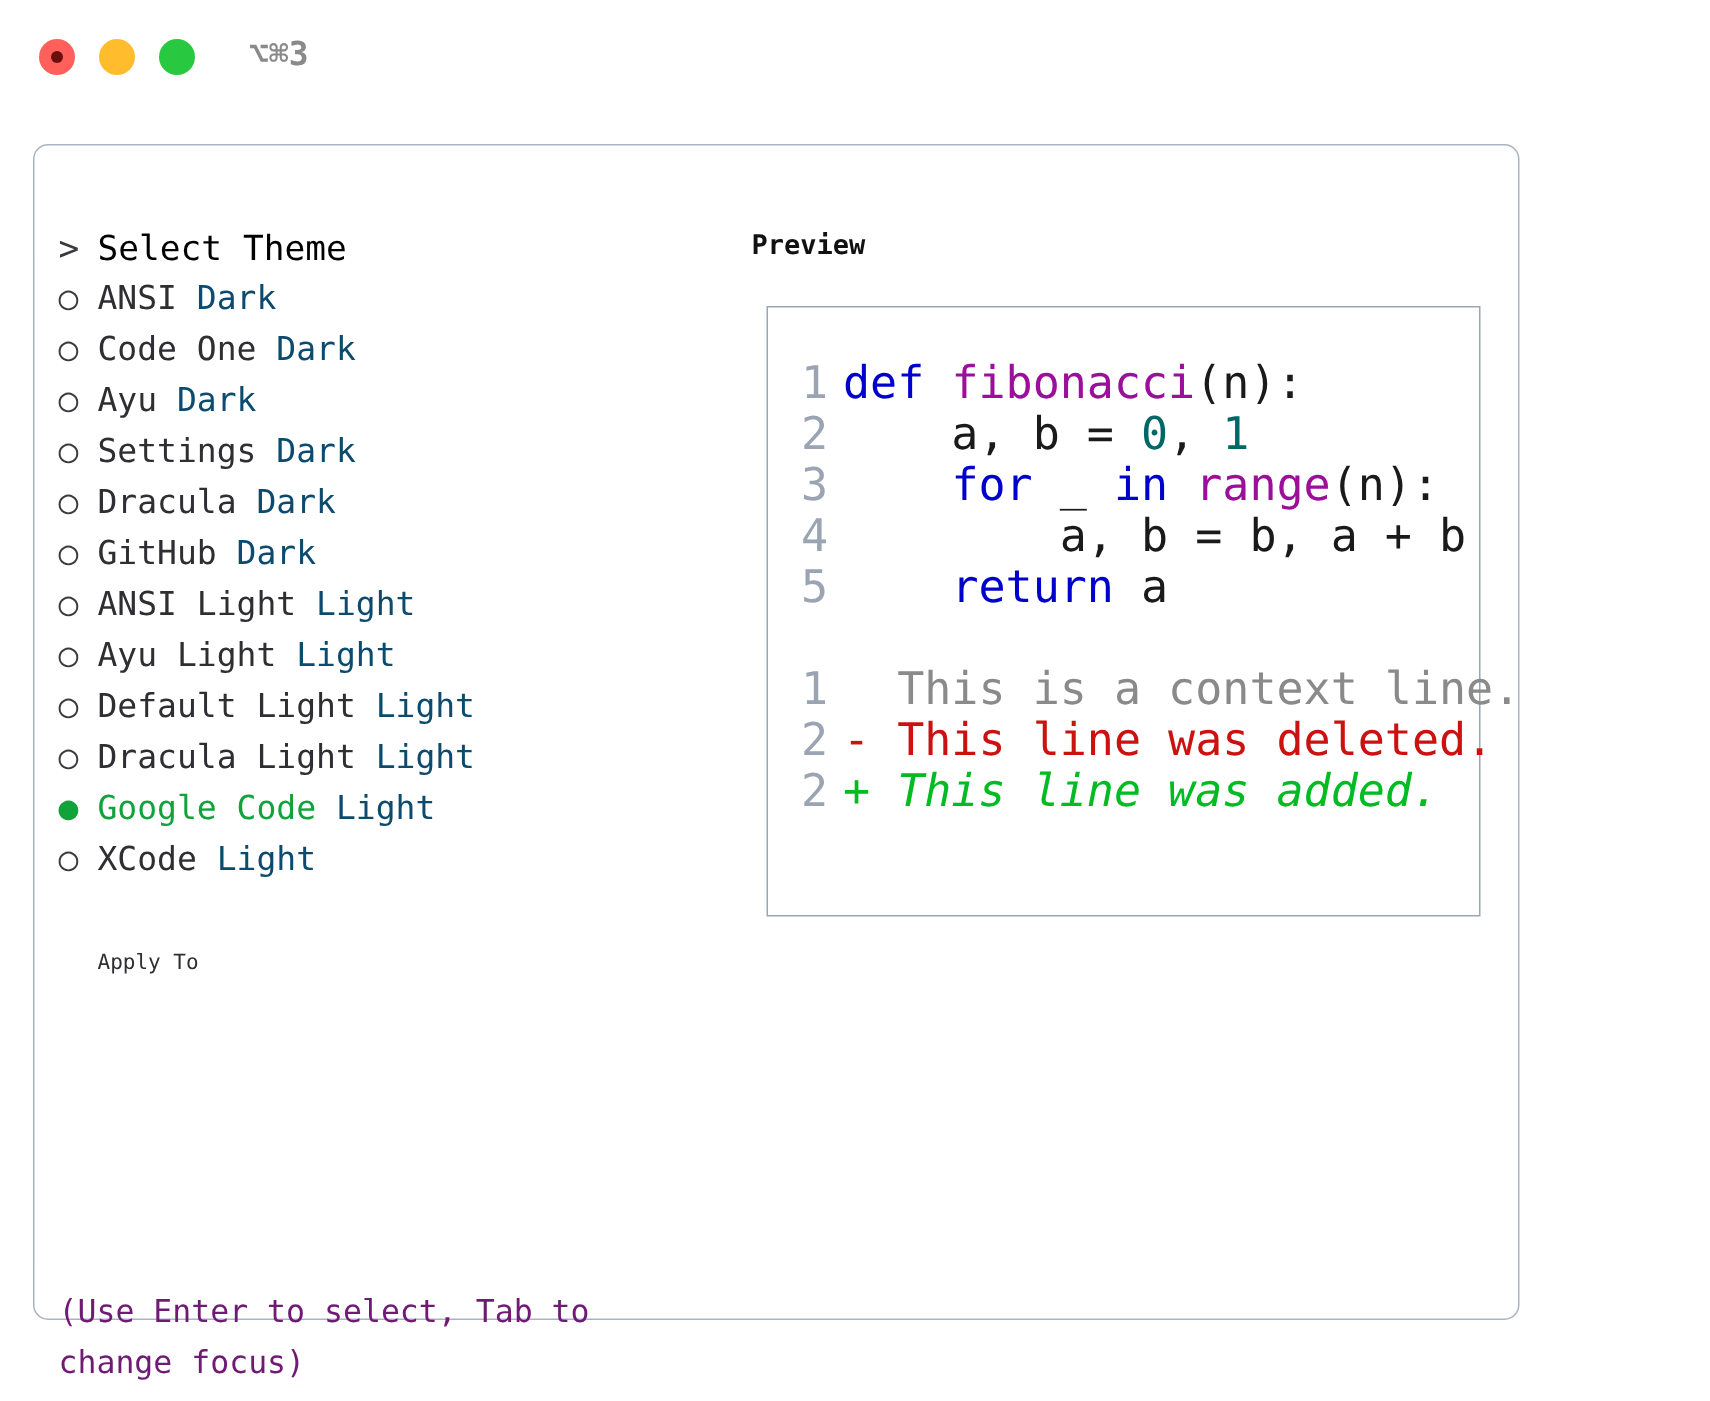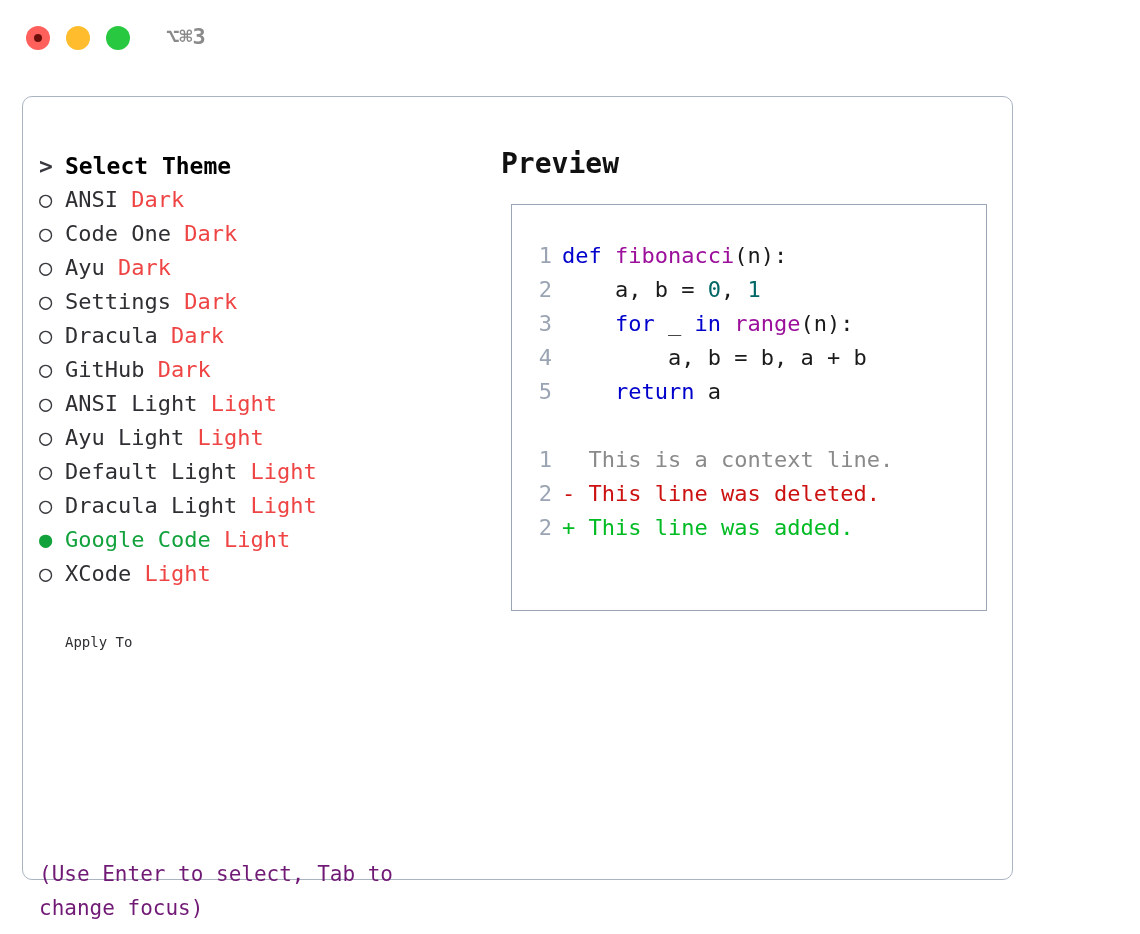--- a/index.html
+++ b/index.html
@@ -84,34 +84,34 @@
     width: 440px;
   }
   .row {
     height: 34px;
     line-height: 34px;
     font-size: 22px;
     white-space: nowrap;
     color: #2e2e33;
   }
   .heading {
-    font-weight: bold;
+    font-weight: normal;
     color: #000000;
     font-size: 23px;
   }
   .marker {
     display: inline-block;
     width: 26px;
     text-align: left;
     color: #3a3a40;
   }
   .marker.sel { color: #12a23c; }
   .label-sel { color: #12a23c; }
   .variant {
-    color: #ef4444;
+    color: #0c4a6e;
   }
   .spacer-row { height: 34px; }
 
   #apply-heading {
     padding-left: 26px;
     font-size: 14px;
     color: #2e2e33;
   }
 
   #hint {
@@ -124,58 +124,58 @@
     color: #701a75;
   }
 
   
   #right-col {
     position: absolute;
     left: 478px;
     top: 52px;
   }
   #preview-title {
-    font-size: 28px;
+    font-size: 18px;
     font-weight: bold;
     color: #111111;
     line-height: 30px;
   }
   #preview-box {
     position: absolute;
     left: 10px;
     top: 55px;
     width: 476px;
     height: 407px;
     border: 1.6px solid #9aa6b5;
     box-sizing: border-box;
     background: #ffffff;
   }
   #code-area {
     position: absolute;
     left: 12px;
     top: 34px;
-    font-size: 22px;
+    font-size: 30px;
     line-height: 34px;
     white-space: pre;
   }
   .cline { height: 34px; white-space: pre; }
   .gutter {
     display: inline-block;
     width: 28px;
     text-align: right;
     color: #9aa4b2;
     margin-right: 10px;
   }
   .kw   { color: #0000cc; }
   .fn   { color: #9b0f9b; }
   .num  { color: #006666; }
   .pln  { color: #1a1a1a; }
   .ctx  { color: #8a8a8a; }
   .del  { color: #cc1111; }
-  .add  { color: #00bb22; }
+  .add  { color: #00bb22; font-style: italic; }
   .blank-line { height: 34px; }
 
   
   #corner {
     position: absolute;
     right: 0; bottom: 0;
     width: 22px; height: 22px;
     pointer-events: none;
   }
 </style>

